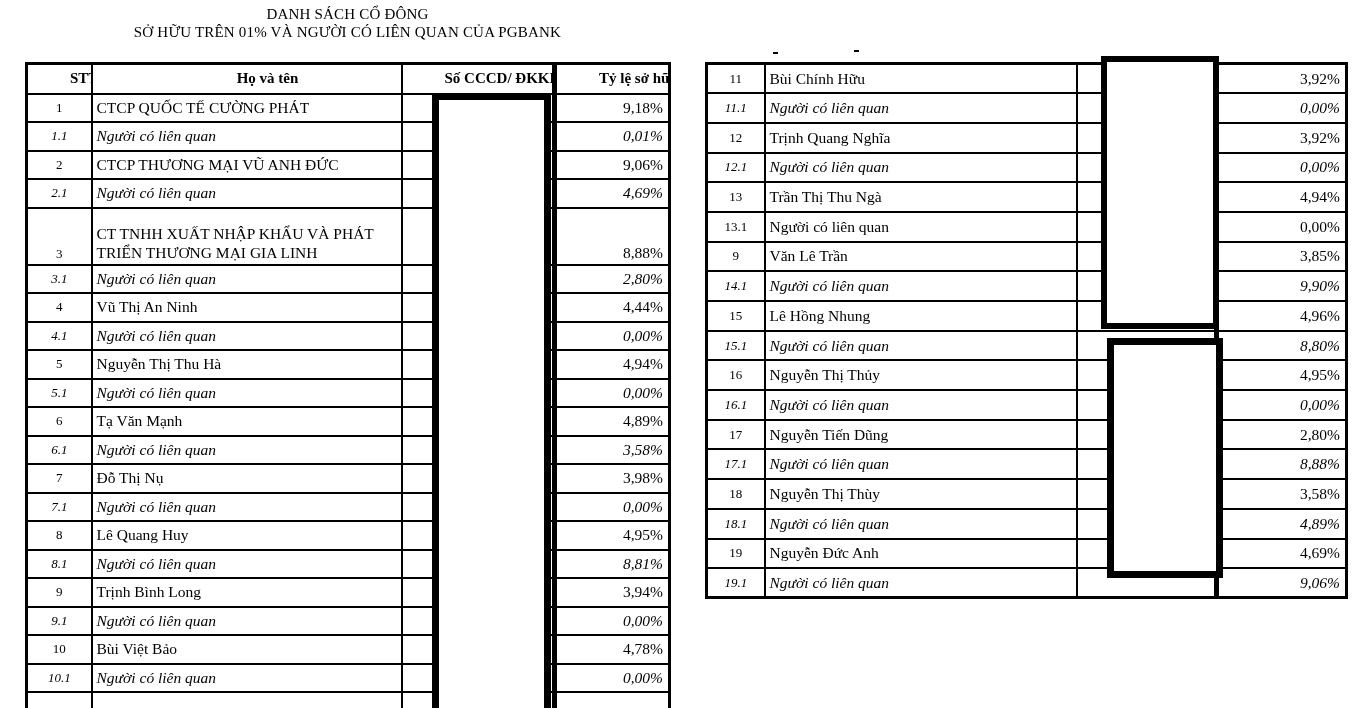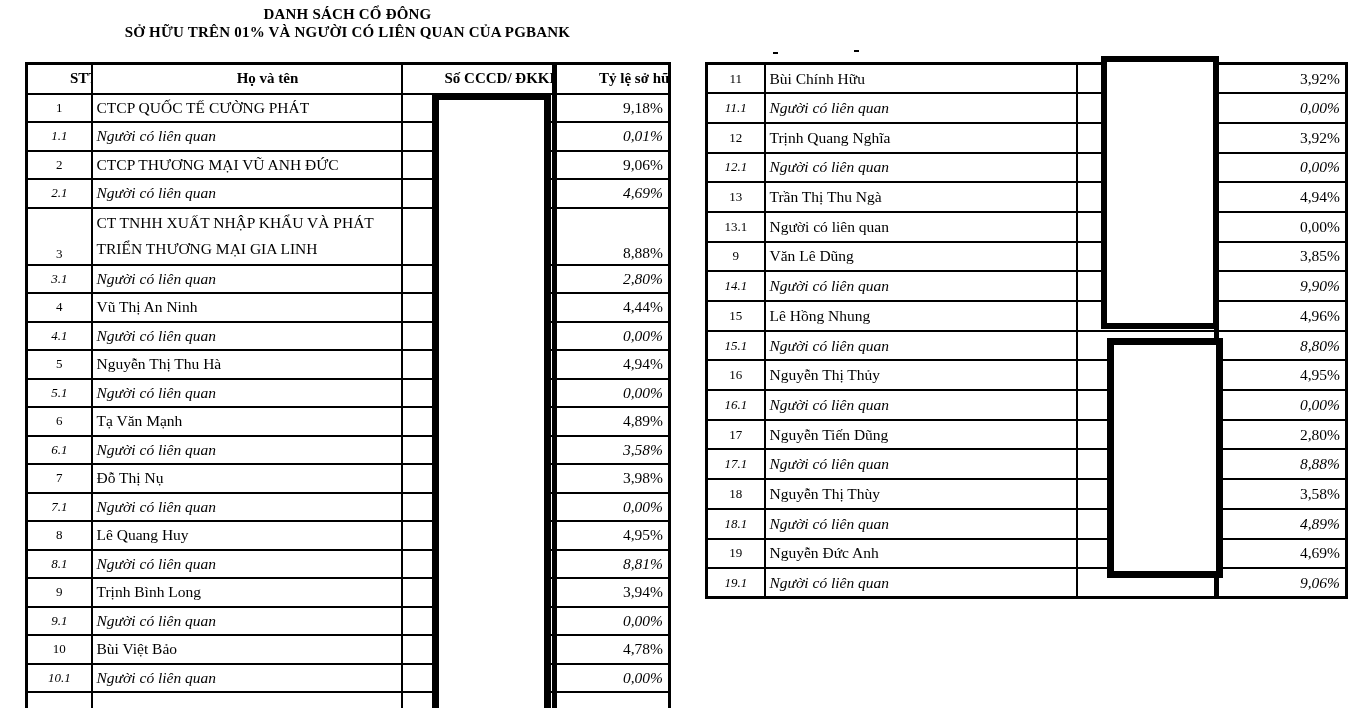--- a/index.html
+++ b/index.html
@@ -7,21 +7,21 @@
   .page {
     position:relative;
     width:1360px; height:708px;
     background:#ffffff;
     overflow:hidden;
     font-family:"Liberation Serif", serif;
     color:#000;
   }
   .doc-title {
     position:absolute; left:25px; top:5px; width:645px;
-    text-align:center; font-weight:bold; font-size:15px; line-height:18px;
+    text-align:center; font-weight:normal; font-size:15px; line-height:18px;
     letter-spacing:0.2px;
   }
   table.shareholders {
     position:absolute;
     border-collapse:collapse;
     table-layout:fixed;
     background:#fff;
     border:3px solid #000;
   }
   #left-table  { left:25px;  top:62px; width:643px; }
@@ -36,21 +36,21 @@
   }
   .shareholders th {
     font-size:15px; font-weight:bold; text-align:center;
     height:30px;
     padding-left:42px;
   }
   #left-table tr.data-row  { height:28.5px; }
   #right-table tr.data-row { height:29.7px; }
   tr.tall { height:57px !important; }
   tr.tall td { vertical-align:bottom; padding-bottom:2px; }
-  tr.tall td.name { white-space:normal; line-height:26px;margin-top:48px; }
+  tr.tall td.name { white-space:normal; line-height:19px;margin-top:48px; }
   tr.sub td { font-style:italic; }
   td.stt  { text-align:center; font-size:13px; }
   td.name { text-align:left; padding:0 14px 0 4px; }
   td.ratio, th.ratio { border-left:5px solid #000 !important; }
   td.ratio { text-align:right; padding-right:5px; }
   tr.partial { height:26px; }
 
   .redaction {
     position:absolute;
     background:#ffffff;
@@ -261,21 +261,21 @@
           <td class="ratio">4,94%</td>
         </tr>
         <tr class="data-row">
           <td class="stt">13.1</td>
           <td class="name">Người có liên quan</td>
           <td class="cccd"></td>
           <td class="ratio">0,00%</td>
         </tr>
         <tr class="data-row">
           <td class="stt">9</td>
-          <td class="name">Văn Lê Dũng</td>
+          <td class="name">Văn Lê Trần</td>
           <td class="cccd"></td>
           <td class="ratio">3,85%</td>
         </tr>
         <tr class="data-row sub">
           <td class="stt">14.1</td>
           <td class="name">Người có liên quan</td>
           <td class="cccd"></td>
           <td class="ratio">9,90%</td>
         </tr>
         <tr class="data-row">

